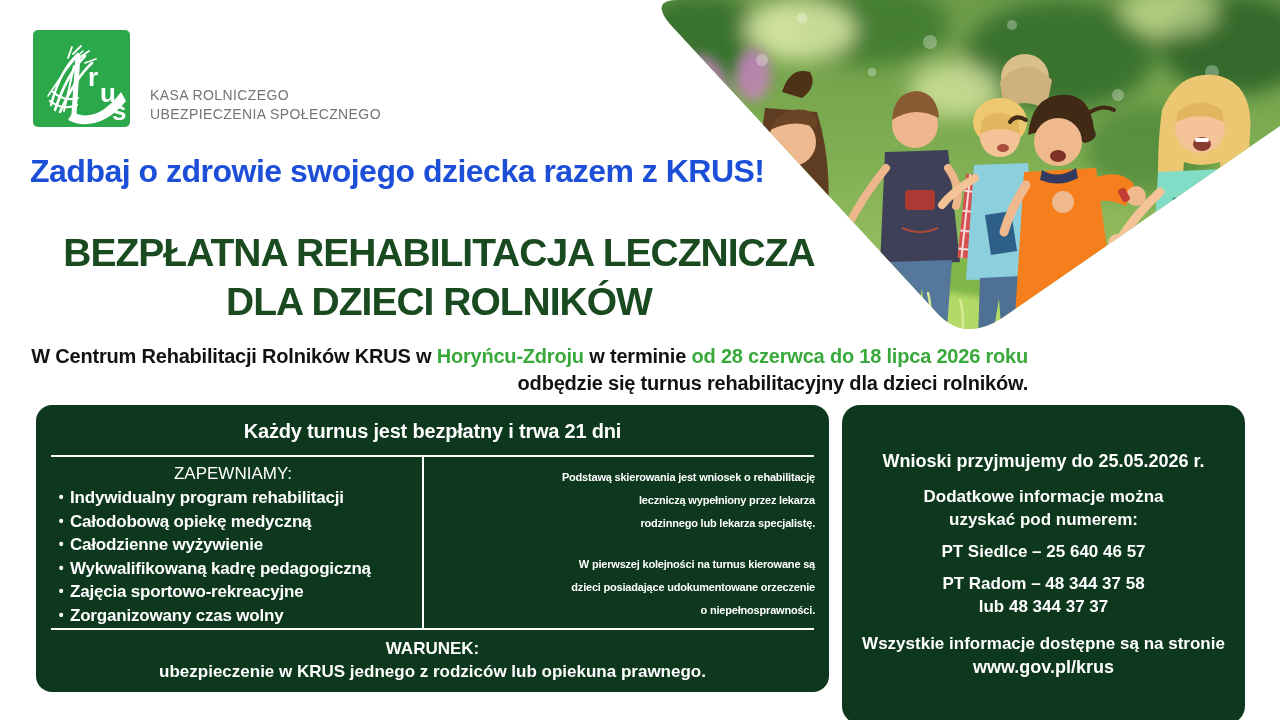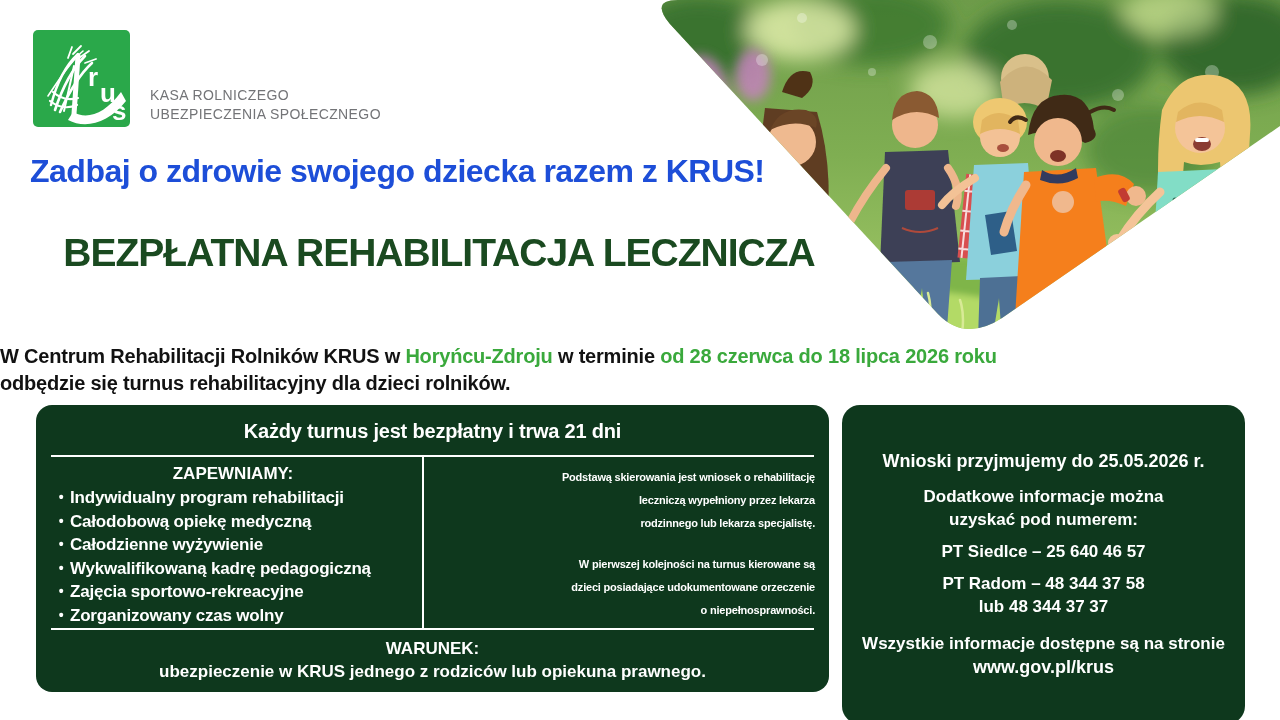--- a/index.html
+++ b/index.html
@@ -16,42 +16,42 @@
   }
   .headline{
     position:absolute;left:30px;top:153px;font-size:32px;font-weight:700;
     color:#1d4ed8;letter-spacing:-.5px;
   }
   .main-title{
     position:absolute;left:0;top:228px;width:878px;text-align:center;
     color:#1a4a20;font-size:39px;line-height:49px;font-weight:700;letter-spacing:-1px;
   }
   .intro{
-    position:absolute;left:0;top:343px;width:1028px;text-align:left;
+    position:absolute;left:0;top:343px;width:1028px;text-align:right;
     font-size:20px;line-height:27px;font-weight:700;color:#121212;letter-spacing:-.2px;
   }
   .intro .hl{color:#3aa93c;}
   
   .photo{position:absolute;top:0;left:620px;width:660px;height:345px;}
   
   .greenbox{position:absolute;top:405px;background:#0e381d;border-radius:16px;color:#fff;}
   .left-box{left:36px;width:793px;height:287px;display:flex;flex-direction:column;}
   .right-box{
     left:842px;width:403px;height:319px;border-radius:18px;
     display:flex;flex-direction:column;justify-content:center;align-items:center;
     text-align:center;padding:0 18px;box-sizing:border-box;
   }
   .box-header{
     flex:0 0 auto;text-align:center;font-size:20px;font-weight:700;
     padding:15px 0 12px;letter-spacing:-.2px;
   }
   .rule{height:2px;background:#ffffff;margin:0 15px;flex:0 0 auto;}
   .columns{flex:1 1 auto;display:flex;min-height:0;}
   .col-left{width:362px;border-right:2px solid #fff;padding:5px 8px 0 16px;}
-  .col-title{text-align:center;font-size:17px;font-weight:700;line-height:24px;}
+  .col-title{text-align:center;font-size:17px;font-weight:400;line-height:24px;}
   ul.provide{list-style:none;margin:0;padding:0;}
   ul.provide li{display:flex;font-size:17px;font-weight:700;line-height:23.5px;letter-spacing:-.2px;}
   ul.provide .bullet{width:18px;text-align:center;flex:0 0 auto;font-size:14px;}
   .col-right{
     flex:1;display:flex;flex-direction:column;justify-content:flex-start;
     gap:18px;padding:9px 14px 0;text-align:center;
   }
   .col-right p{margin:0;font-size:11px;font-weight:700;line-height:23px;white-space:pre-line;letter-spacing:-.2px;text-align:right;}
   .box-footer{flex:0 0 auto;text-align:center;padding:7px 12px 9px;font-size:17px;font-weight:700;line-height:23px;}
   
@@ -226,20 +226,21 @@
     <text x="79" y="90" font-family="Liberation Sans, sans-serif" font-size="26" font-weight="bold" fill="#ffffff">s</text>
   </svg>
 
   <div class="org-name">KASA ROLNICZEGO
 UBEZPIECZENIA SPOŁECZNEGO</div>
 
   <div class="headline">Zadbaj o zdrowie swojego dziecka razem z KRUS!</div>
 
   <div class="main-title">
     <div>BEZPŁATNA REHABILITACJA LECZNICZA</div>
+    <div>DLA DZIECI ROLNIKÓW</div>
   </div>
 
   <div class="intro">
     <div><span>W Centrum Rehabilitacji Rolników KRUS w </span><span class="hl">Horyńcu-Zdroju</span><span> w terminie </span><span class="hl">od 28 czerwca do 18 lipca 2026 roku</span></div>
     <div>odbędzie się turnus rehabilitacyjny dla dzieci rolników.</div>
   </div>
 
   <div class="greenbox left-box">
     <div class="box-header">Każdy turnus jest bezpłatny i trwa 21 dni</div>
     <div class="rule"></div>

